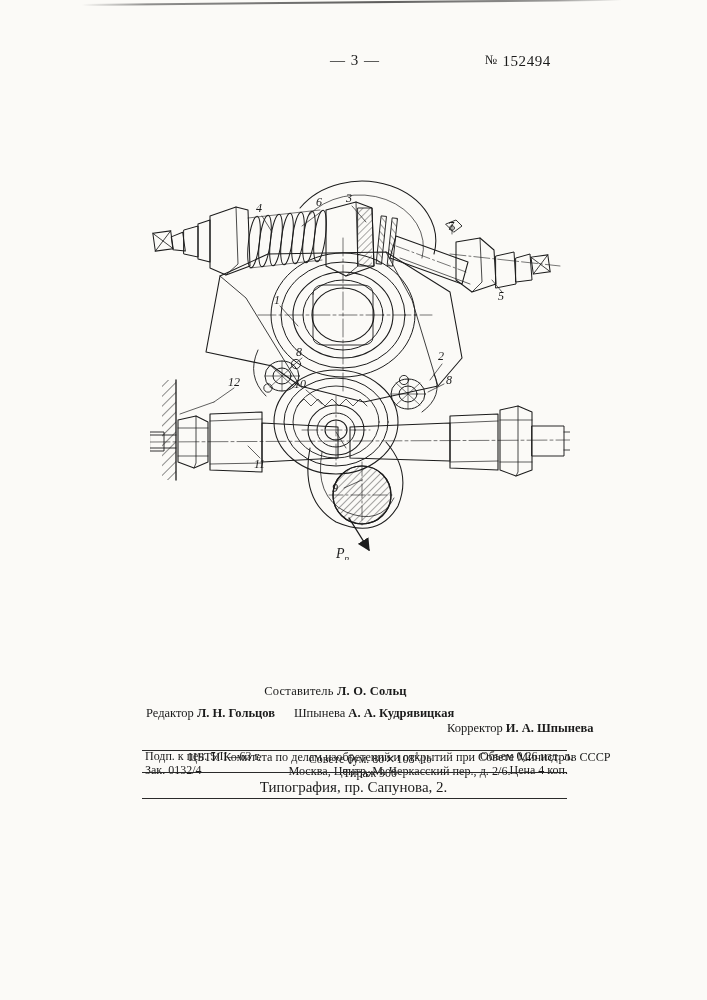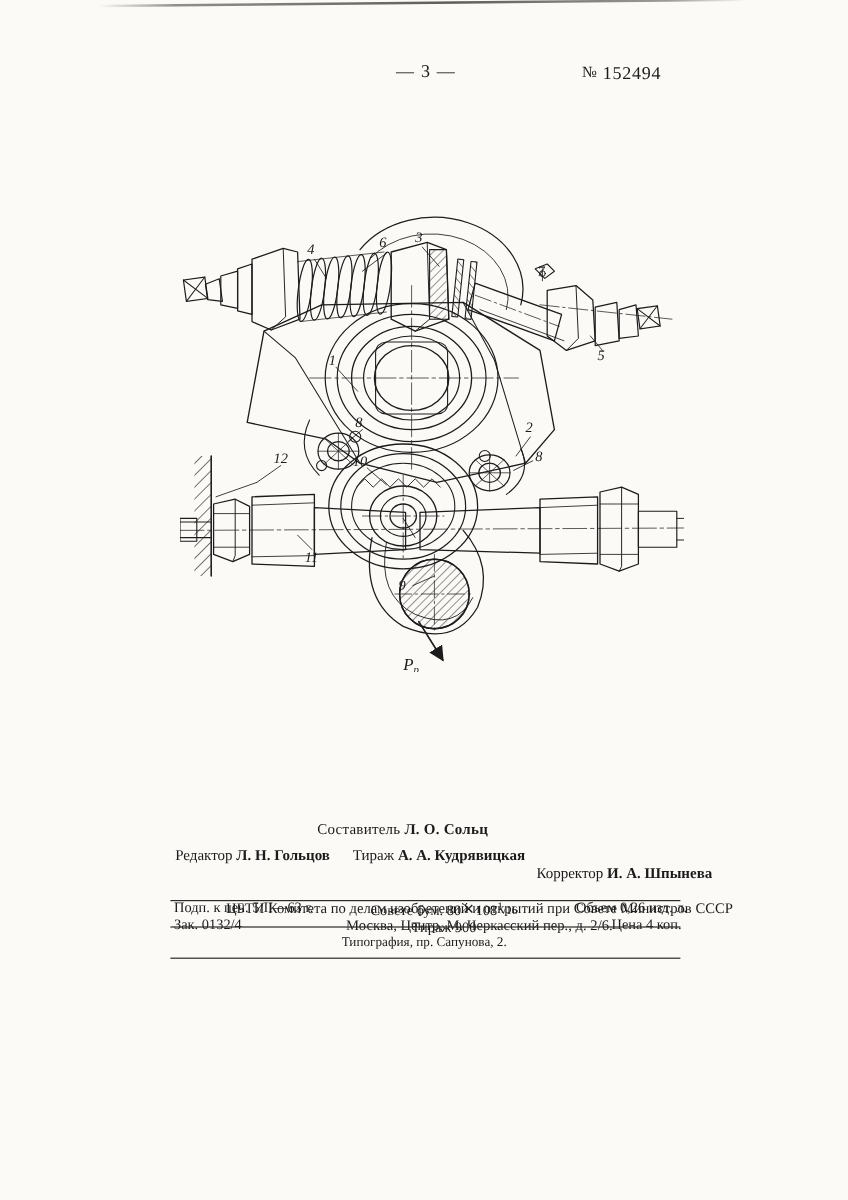--- a/index.html
+++ b/index.html
@@ -50,21 +50,21 @@
   .imprint{position:absolute;left:0;top:44px;width:707px;height:46px;}
   .im-col{position:absolute;font-size:12px;line-height:13.5px;white-space:nowrap;}
   .im-left{left:145px;top:0;text-align:left;}
   .im-mid{left:255px;top:0;width:230px;text-align:center;}
   .im-right{left:480px;top:0;width:88px;text-align:right;}
   .frac{font-size:9.5px;vertical-align:.05em;}
   .sup{font-size:9.5px;vertical-align:.45em;}
   .times{font-size:12px;padding:0 1px;}
 
   .org{position:absolute;left:0;top:750px;width:707px;text-align:center;font-size:12.2px;line-height:14px;margin-left:46px;}
-  .typo{position:absolute;left:0;top:779px;width:707px;text-align:center;font-size:11px;}
+  .typo{position:absolute;left:0;top:779px;width:707px;text-align:center;font-size:15px;}
 </style>
 </head>
 <body>
 
 <div class="page">
 
   <div class="scan-edge"></div>
 
   <div class="header">
     <div class="pageno">— 3 —</div>
@@ -307,21 +307,21 @@
       <b>Л. О. Сольц</b>
     </div>
 
     <div class="credits">
       <div class="rule r1"></div>
       <div class="c c-red">
         <span>Редактор</span>
         <b>Л. Н. Гольцов</b>
       </div>
       <div class="c c-teh">
-        <span>Тираж</span>
+        <span>Шпынева</span>
         <b>А. А. Кудрявицкая</b>
       </div>
       <div class="c c-cor">
         <span>Корректор</span>
         <b>И. А. Шпынева</b>
       </div>
 
       <div class="rule r2"></div>
 
       <div class="imprint">

